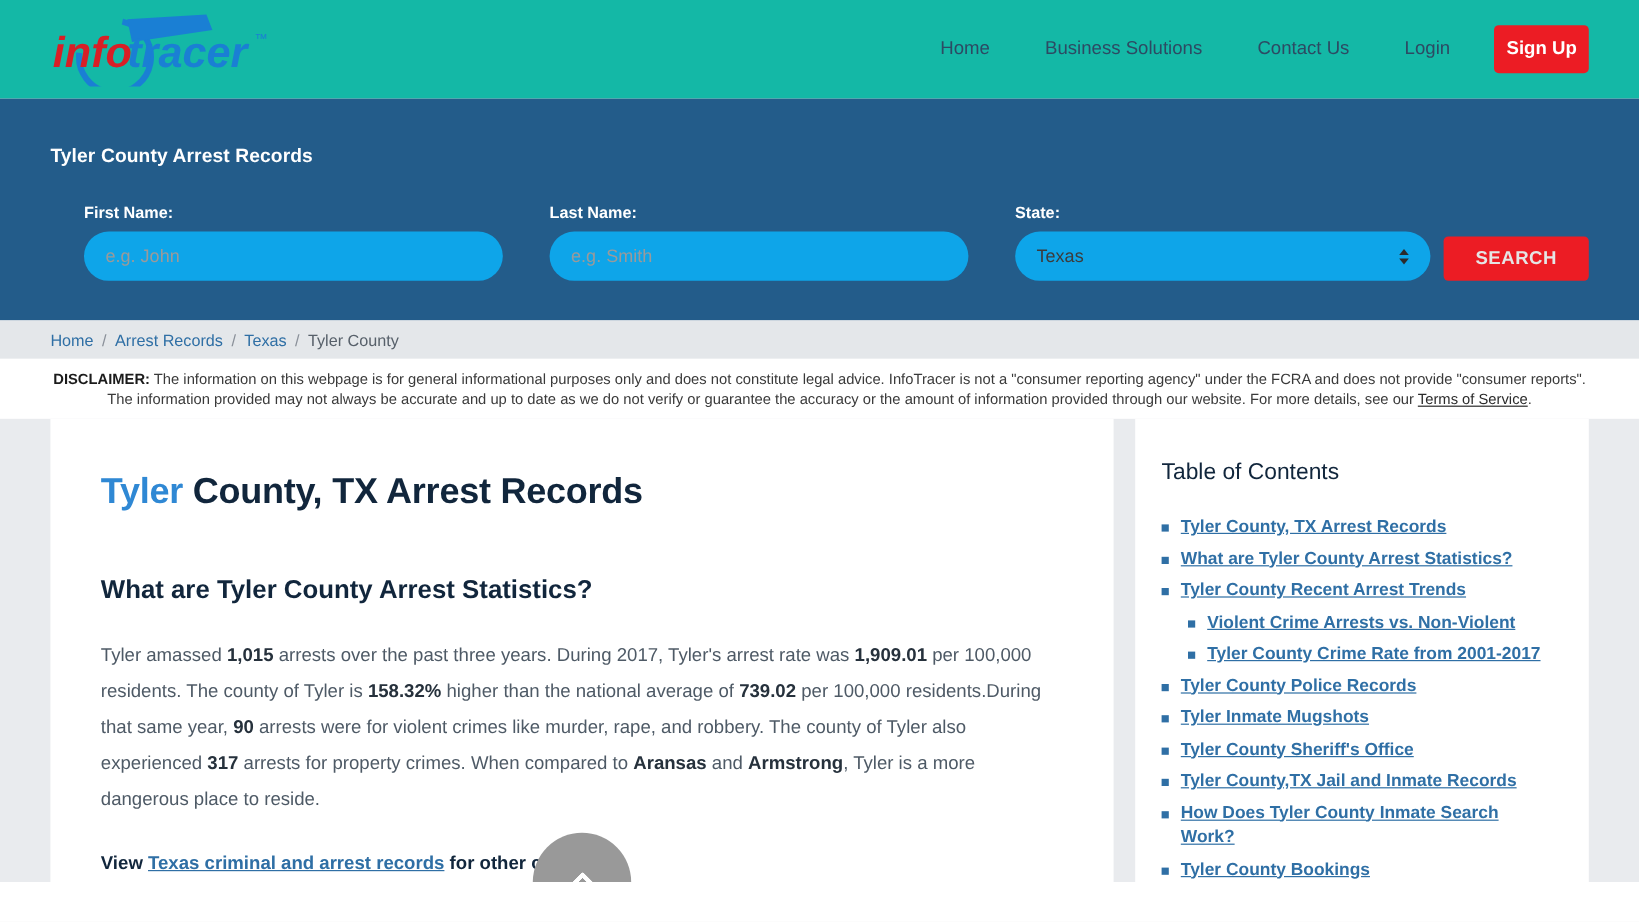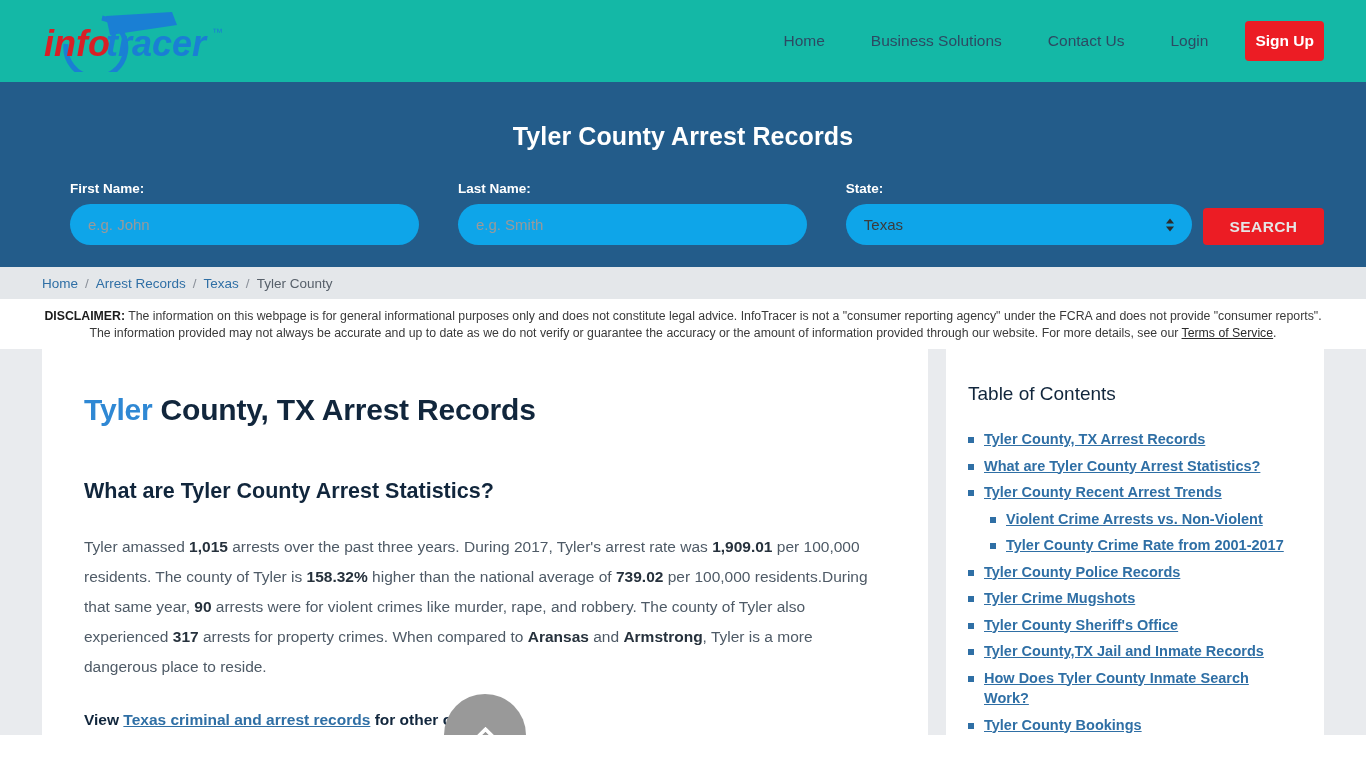--- a/index.html
+++ b/index.html
@@ -67,23 +67,22 @@
     font-family: "Liberation Sans", sans-serif;
   }
 
   
   .banner {
     background: #235c8a;
     padding: 20px 42px 28px 42px;
     height: 185px;
   }
   .banner-title {
-    text-align: center;
     color: #ffffff;
-    font-size: 25px;
+    font-size: 16px;
     font-weight: bold;
     margin: 20px 0 30px 0;
     letter-spacing: .1px;
   }
   .form-row {
     display: flex;
     align-items: flex-end;
     gap: 11px;
   }
   .field { display: flex; flex-direction: column; margin-left: 28px; }
@@ -403,21 +402,21 @@
         </li>
       <li>
           <div class="row">
             <span class="bullet"></span>
             <a>Tyler County Police Records</a>
           </div>
         </li>
       <li>
           <div class="row">
             <span class="bullet"></span>
-            <a>Tyler Crime Mugshots</a>
+            <a>Tyler Inmate Mugshots</a>
           </div>
         </li>
       <li>
           <div class="row">
             <span class="bullet"></span>
             <a>Tyler County Sheriff's Office</a>
           </div>
         </li>
       <li>
           <div class="row">

